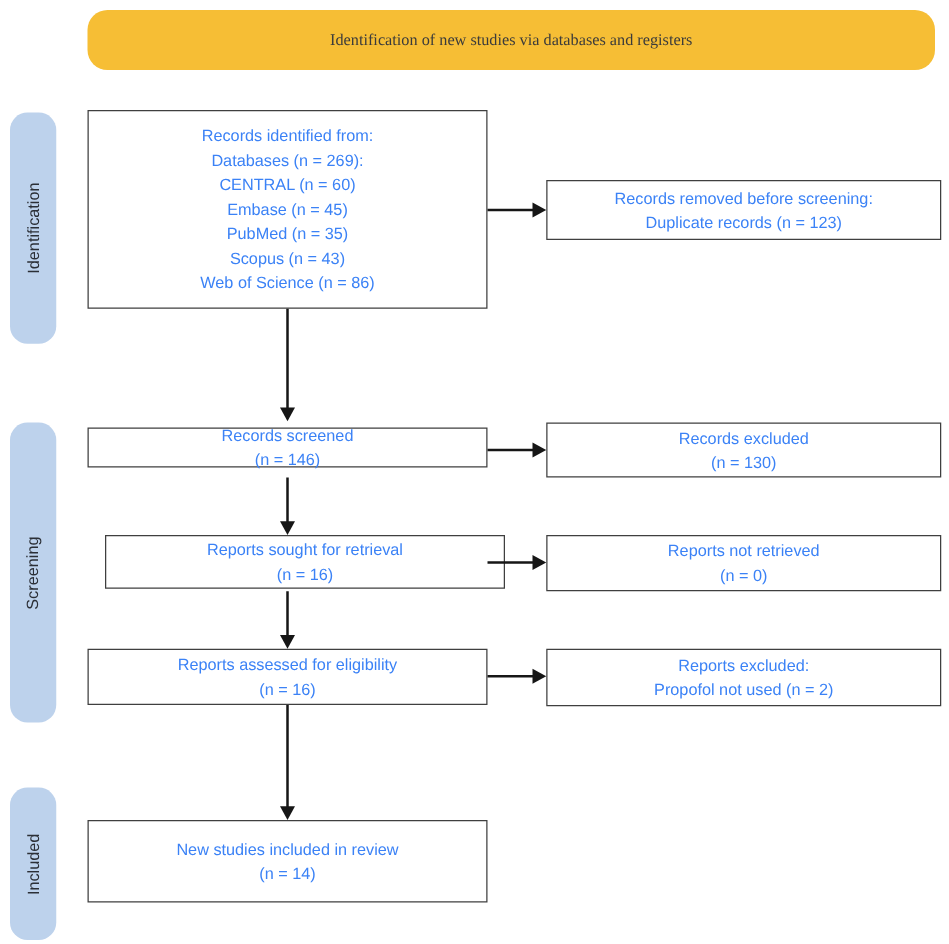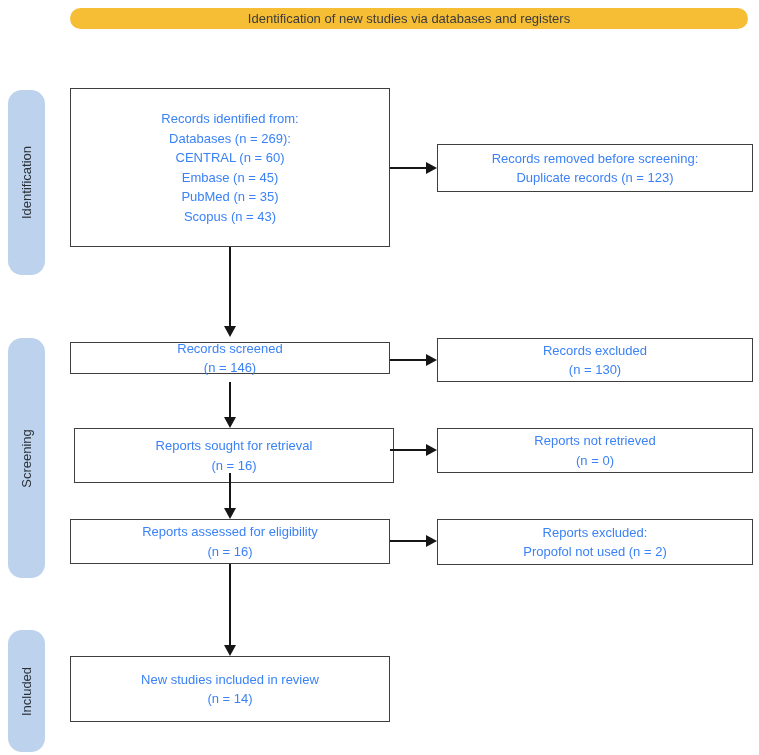--- a/index.html
+++ b/index.html
@@ -12,26 +12,27 @@
     position: relative;
     width: 759px;
     height: 755px;
     background: #ffffff;
     overflow: hidden;
   }
   
   .banner {
     position: absolute;
     left: 70px; top: 8px;
-    width: 678px; height: 21px;
+    width: 678px; height: 48px;
     background: #F6BE35;
     border-radius: 16px;
     display: flex;
     align-items: center;
     justify-content: center;
+    font-family: Liberation Serif, serif;
   }
   .banner span {
     font-size: 13px;
     color: #3b3b3b;
   }
   
   .stage {
     position: absolute;
     left: 8px;
     width: 37px;
@@ -65,21 +66,21 @@
   .box-line {
     font-size: 13px;
     line-height: 19.5px;
     color: #3b82f6;
     white-space: nowrap;
   }
   .box-records-identified   { left: 70px;  top: 88px;  width: 320px; height: 159px; }
   .box-records-removed      { left: 437px; top: 144px; width: 316px; height: 48px; }
   .box-records-screened     { left: 70px;  top: 342px; width: 320px; height: 32px; text-align: right; }
   .box-records-excluded     { left: 437px; top: 338px; width: 316px; height: 44px; }
-  .box-reports-sought       { left: 74px;  top: 428px; width: 320px; height: 55px; }
+  .box-reports-sought       { left: 84px;  top: 428px; width: 320px; height: 43px; }
   .box-reports-not-retrieved{ left: 437px; top: 428px; width: 316px; height: 45px; }
   .box-reports-assessed     { left: 70px;  top: 519px; width: 320px; height: 45px; }
   .box-reports-excluded     { left: 437px; top: 519px; width: 316px; height: 46px; text-align: right; }
   .box-new-studies          { left: 70px;  top: 656px; width: 320px; height: 66px; }
   
   .line-v { position: absolute; width: 2px; background: #161616; }
   .line-h { position: absolute; height: 2px; background: #161616; }
   .ah-down {
     position: absolute; width: 0; height: 0;
     border-left: 6px solid transparent;
@@ -112,20 +113,21 @@
     <span class="stage-text">Included</span>
   </div>
 
   <div class="box box-records-identified">
     <div class="box-line">Records identified from:</div>
     <div class="box-line">Databases (n = 269):</div>
     <div class="box-line">CENTRAL (n = 60)</div>
     <div class="box-line">Embase (n = 45)</div>
     <div class="box-line">PubMed (n = 35)</div>
     <div class="box-line">Scopus (n = 43)</div>
+    <div class="box-line">Web of Science (n = 86)</div>
   </div>
   <div class="box box-records-removed">
     <div class="box-line">Records removed before screening:</div>
     <div class="box-line">Duplicate records (n = 123)</div>
   </div>
 
   <div class="box box-records-screened">
     <div class="box-line">Records screened</div>
     <div class="box-line">(n = 146)</div>
   </div>

